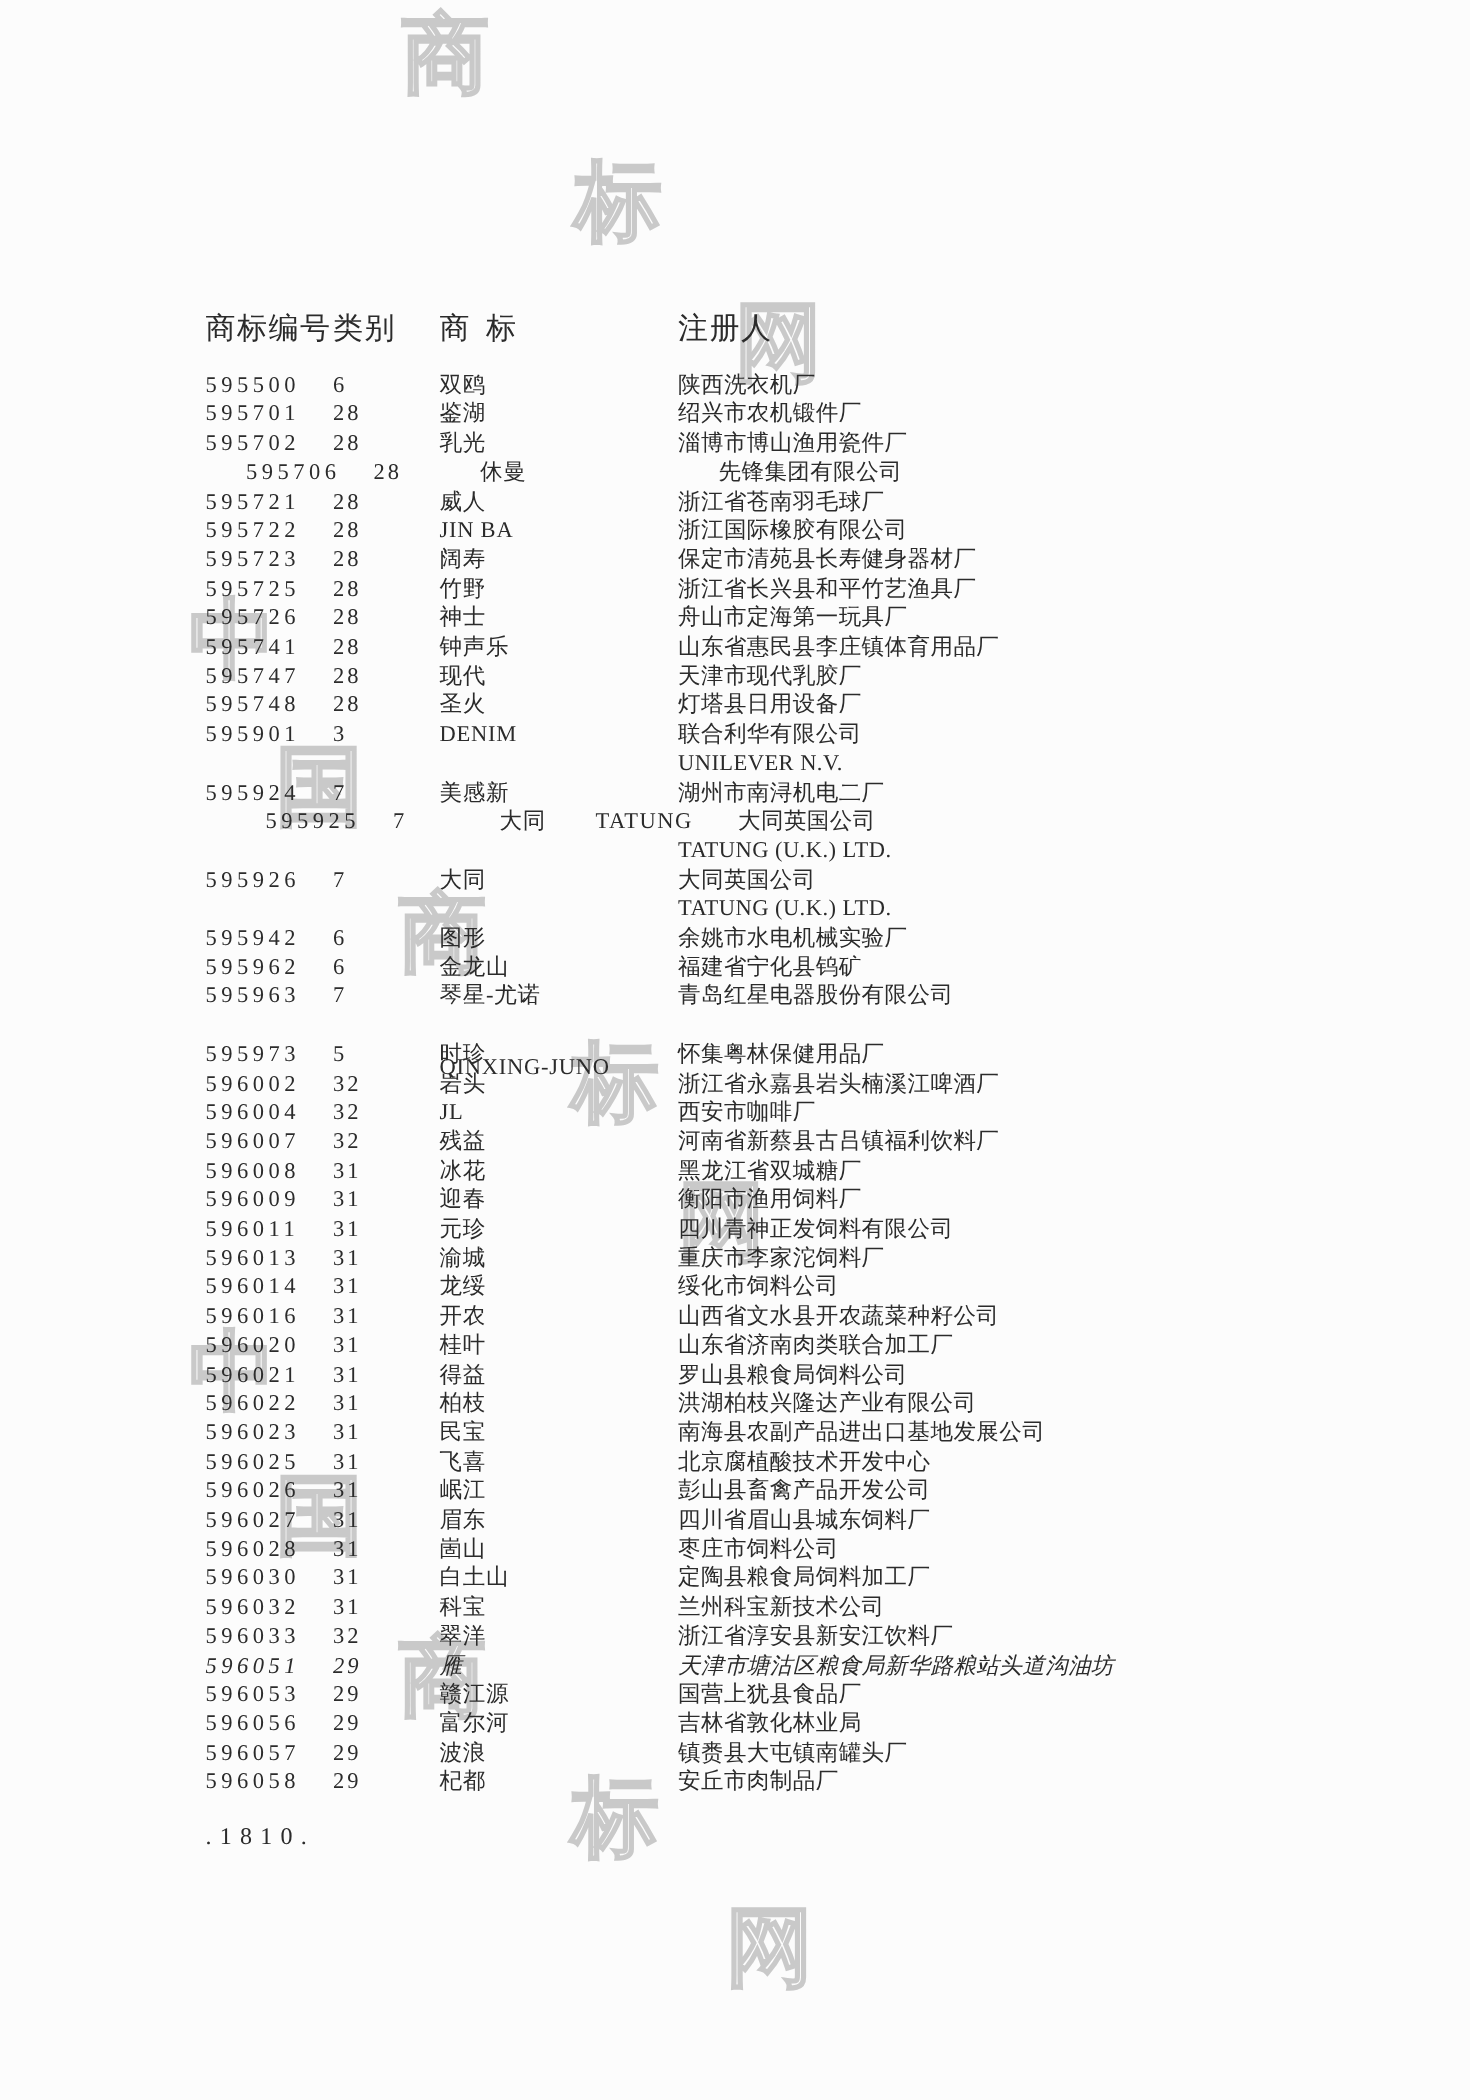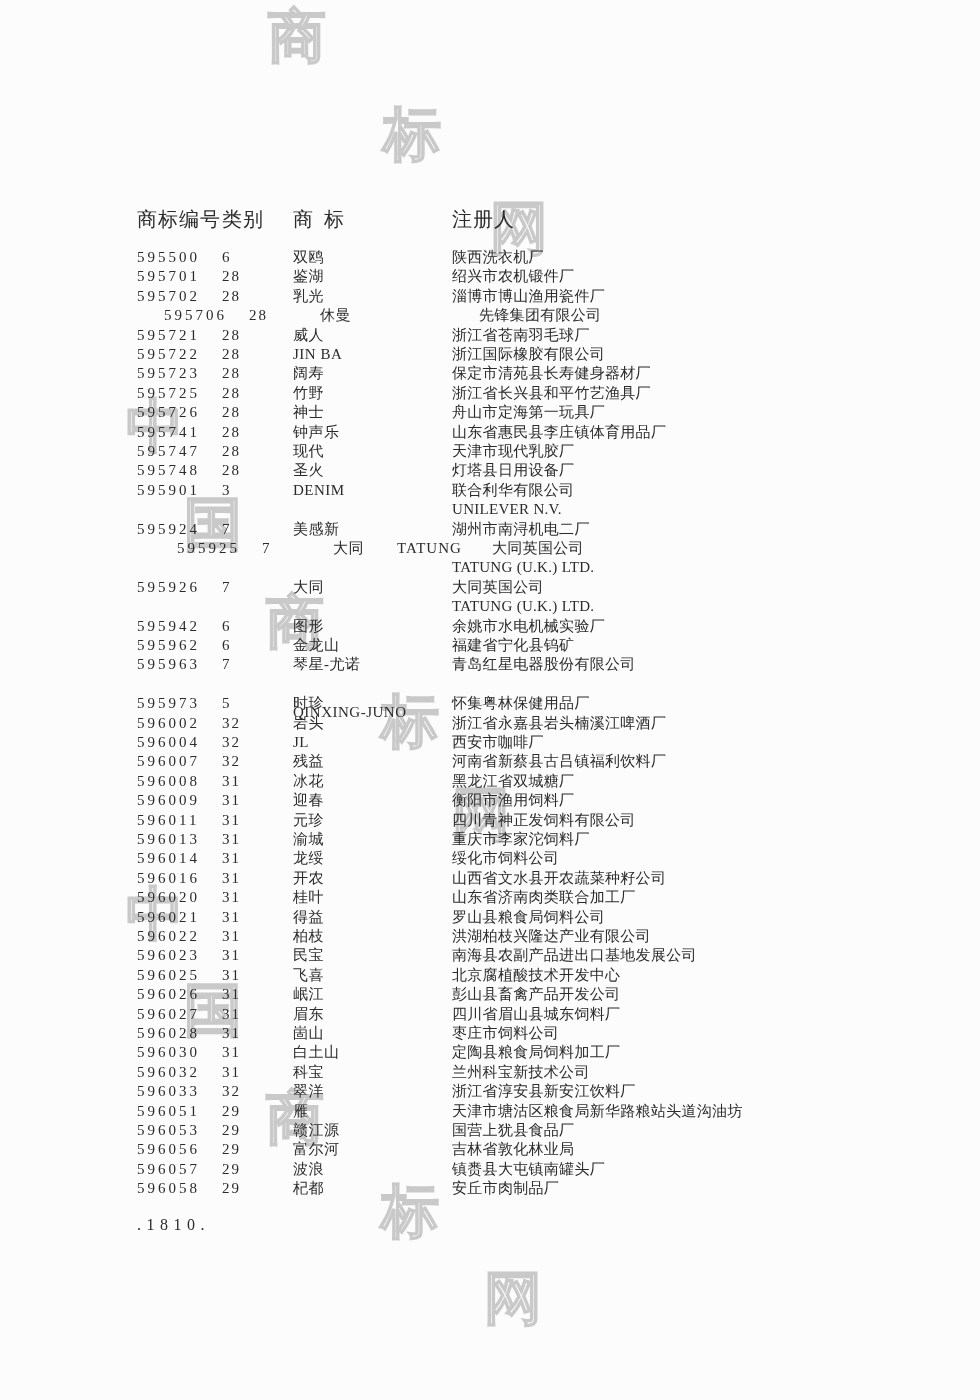--- a/index.html
+++ b/index.html
@@ -314,21 +314,21 @@
           <span class="c-cls">31</span>
           <span class="c-mark">科宝</span>
           <span class="c-reg">兰州科宝新技术公司</span>
         </div>
         <div class="line" style="top: 1082.2px;">
           <span class="c-no">596033</span>
           <span class="c-cls">32</span>
           <span class="c-mark">翠洋</span>
           <span class="c-reg">浙江省淳安县新安江饮料厂</span>
         </div>
-        <div class="line" style="top: 1101.6px;">
+        <div class="line" style="top: 1101.6px; font-style: italic;">
           <span class="c-no">596051</span>
           <span class="c-cls">29</span>
           <span class="c-mark">雁</span>
           <span class="c-reg">天津市塘沽区粮食局新华路粮站头道沟油坊</span>
         </div>
         <div class="line" style="top: 1121px;">
           <span class="c-no">596053</span>
           <span class="c-cls">29</span>
           <span class="c-mark">赣江源</span>
           <span class="c-reg">国营上犹县食品厂</span>

